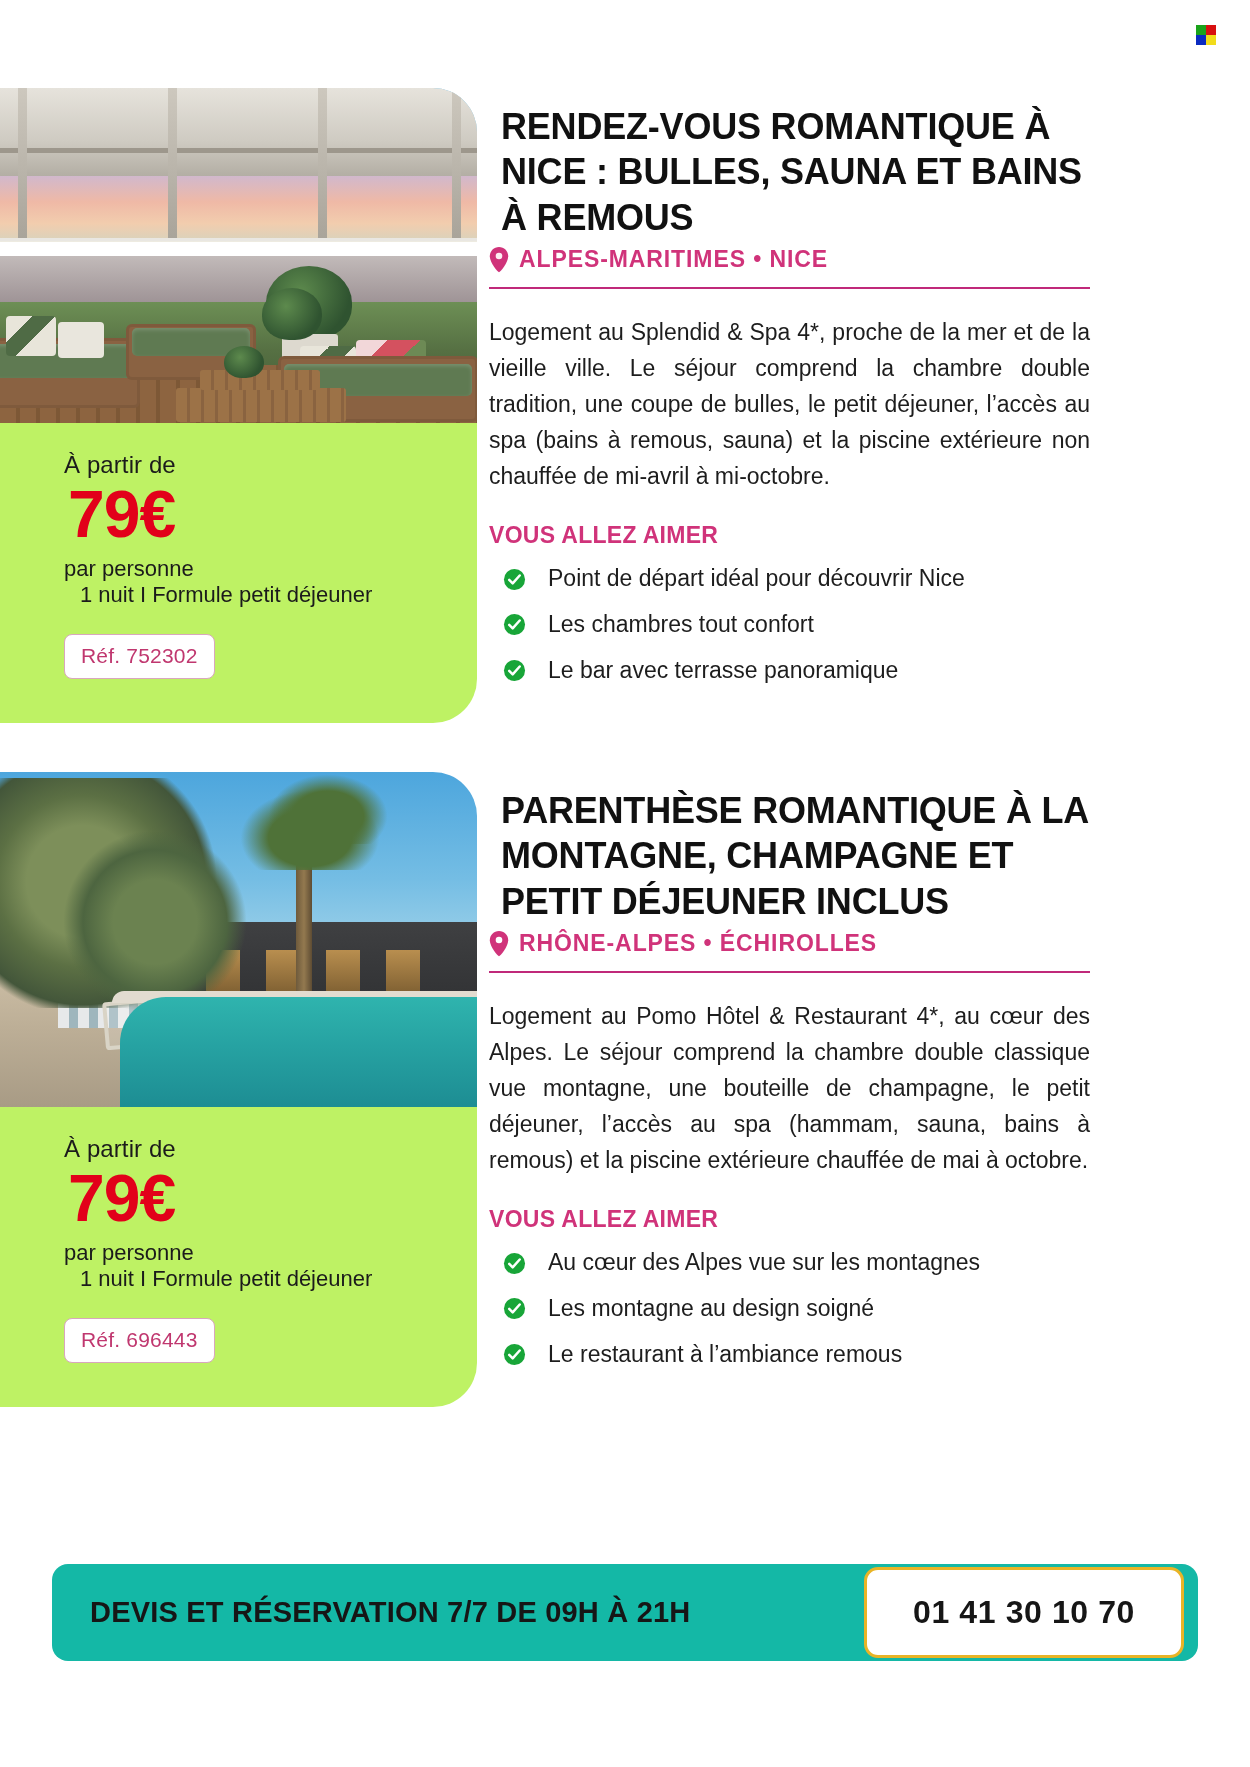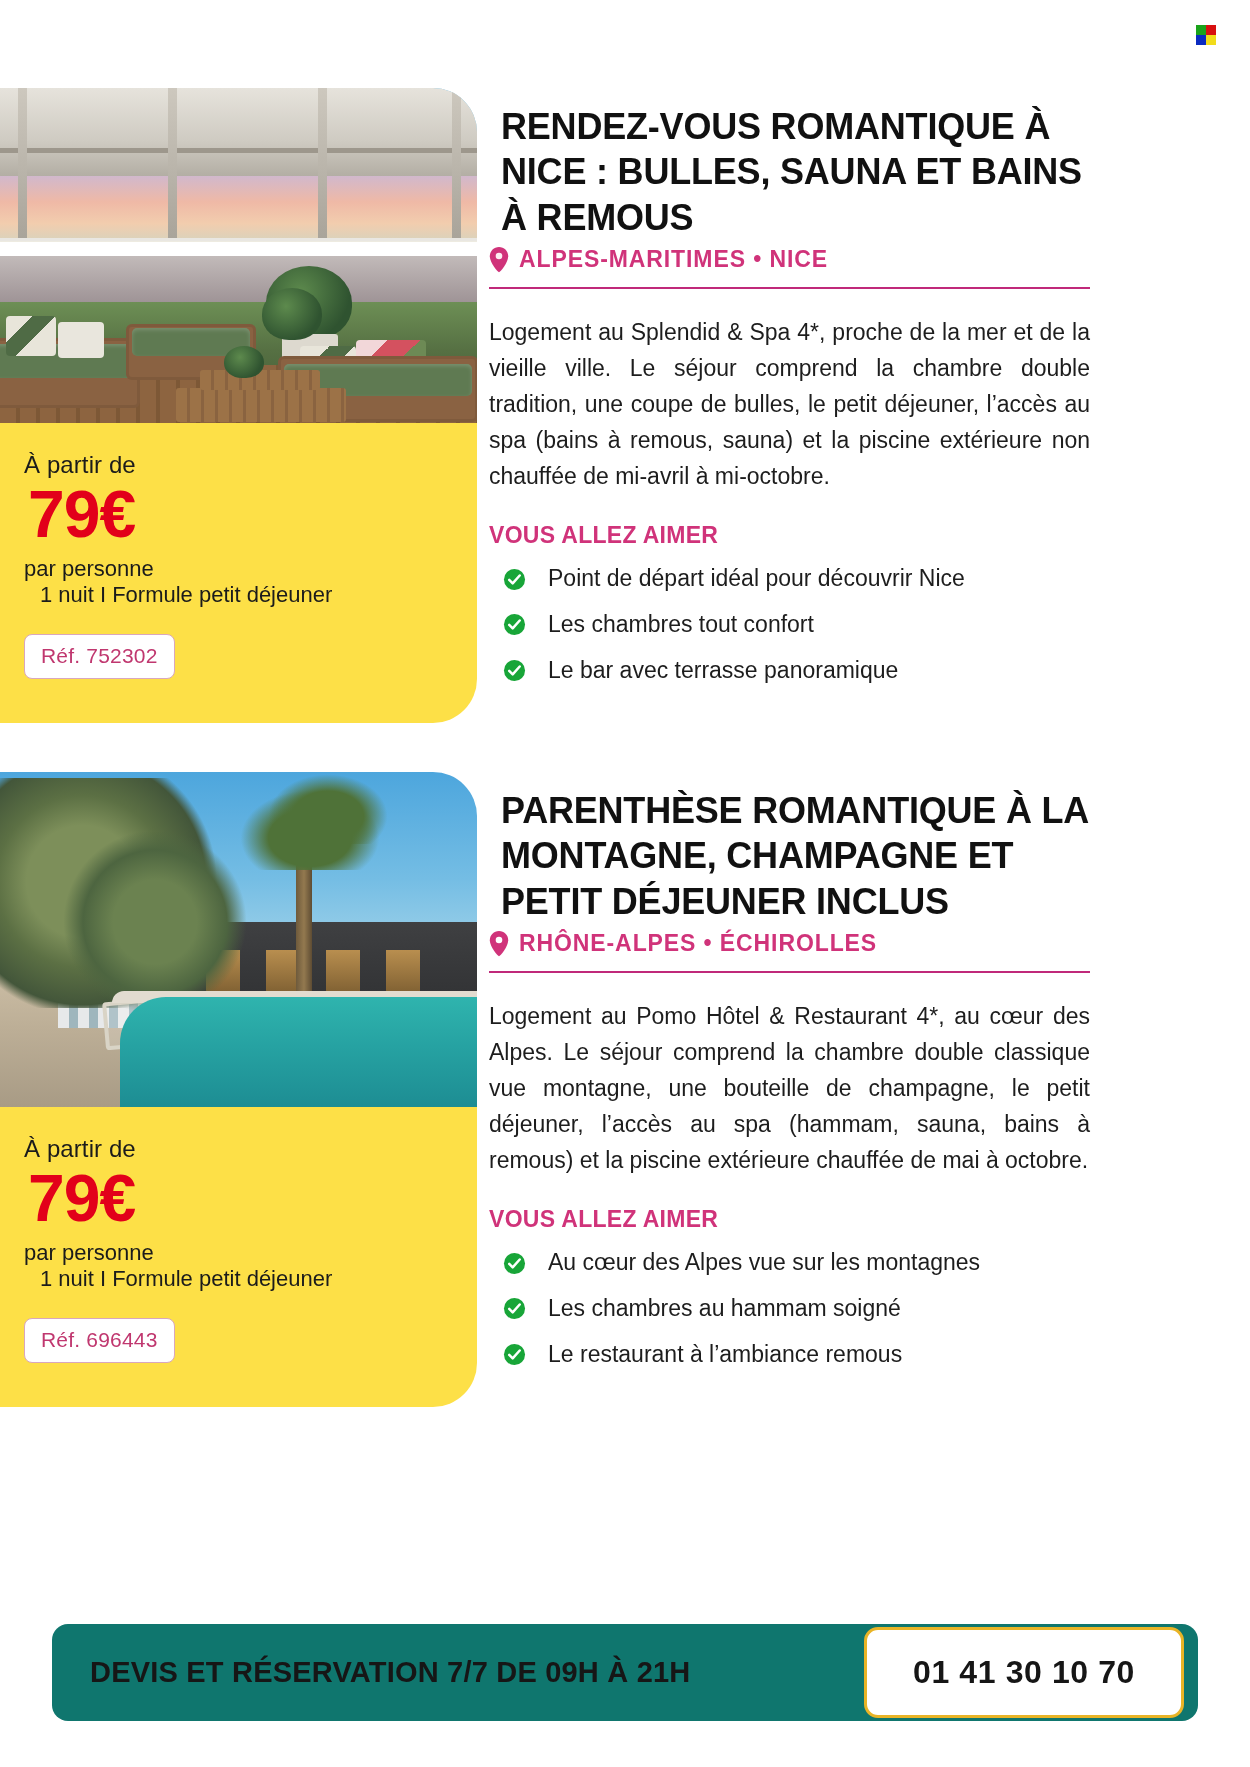--- a/index.html
+++ b/index.html
@@ -196,23 +196,23 @@
     position: absolute; left: 104px; top: 228px; width: 50px; height: 40px;
     border: 4px solid #d9d4c6; border-radius: 4px 12px 4px 4px;
     background: rgba(255,255,255,.18);
     transform: rotate(-5deg);
   }
 
   
   .price-panel {
     width: 477px;
     box-sizing: border-box;
-    background: #fde047;
+    background: #bef264;
     border-bottom-right-radius: 44px;
-    padding: 28px 40px 44px 24px;
+    padding: 28px 40px 44px 64px;
   }
   .price-from {
     font-size: 24px;
     color: #1b1b1b;
     letter-spacing: .1px;
     margin: 0 0 2px 0;
   }
   .price-value {
     font-size: 66px;
     line-height: 1.02;
@@ -301,24 +301,24 @@
     color: #1d1d1d;
     margin-bottom: 18px;
     padding-left: 14px;
   }
   .check-icon { flex: 0 0 auto; display: block; }
 
   
   .footer {
     position: absolute;
     left: 52px;
-    top: 1624px;
+    top: 1564px;
     width: 1146px;
     height: 97px;
-    background: #0f766e;
+    background: #14b8a6;
     border-radius: 16px;
     display: flex;
     align-items: center;
     justify-content: space-between;
     box-sizing: border-box;
     padding: 0 14px 0 38px;
   }
   .footer-text {
     font-size: 29px;
     font-weight: 700;
@@ -507,21 +507,21 @@
             <circle cx="12" cy="12" r="11" fill="#18a538"></circle>
             <path d="M6.5 12.4l3.6 3.6 7.3-8.2" fill="none" stroke="#ffffff" stroke-width="2.6" stroke-linecap="round" stroke-linejoin="round"></path>
           </svg>
           <span>Au cœur des Alpes vue sur les montagnes</span>
         </li>
         <li>
           <svg class="check-icon" width="23" height="23" viewBox="0 0 24 24" aria-hidden="true">
             <circle cx="12" cy="12" r="11" fill="#18a538"></circle>
             <path d="M6.5 12.4l3.6 3.6 7.3-8.2" fill="none" stroke="#ffffff" stroke-width="2.6" stroke-linecap="round" stroke-linejoin="round"></path>
           </svg>
-          <span>Les chambres au hammam soigné</span>
+          <span>Les montagne au design soigné</span>
         </li>
         <li>
           <svg class="check-icon" width="23" height="23" viewBox="0 0 24 24" aria-hidden="true">
             <circle cx="12" cy="12" r="11" fill="#18a538"></circle>
             <path d="M6.5 12.4l3.6 3.6 7.3-8.2" fill="none" stroke="#ffffff" stroke-width="2.6" stroke-linecap="round" stroke-linejoin="round"></path>
           </svg>
           <span>Le restaurant à l’ambiance remous</span>
         </li>
       </ul>
     </div>

